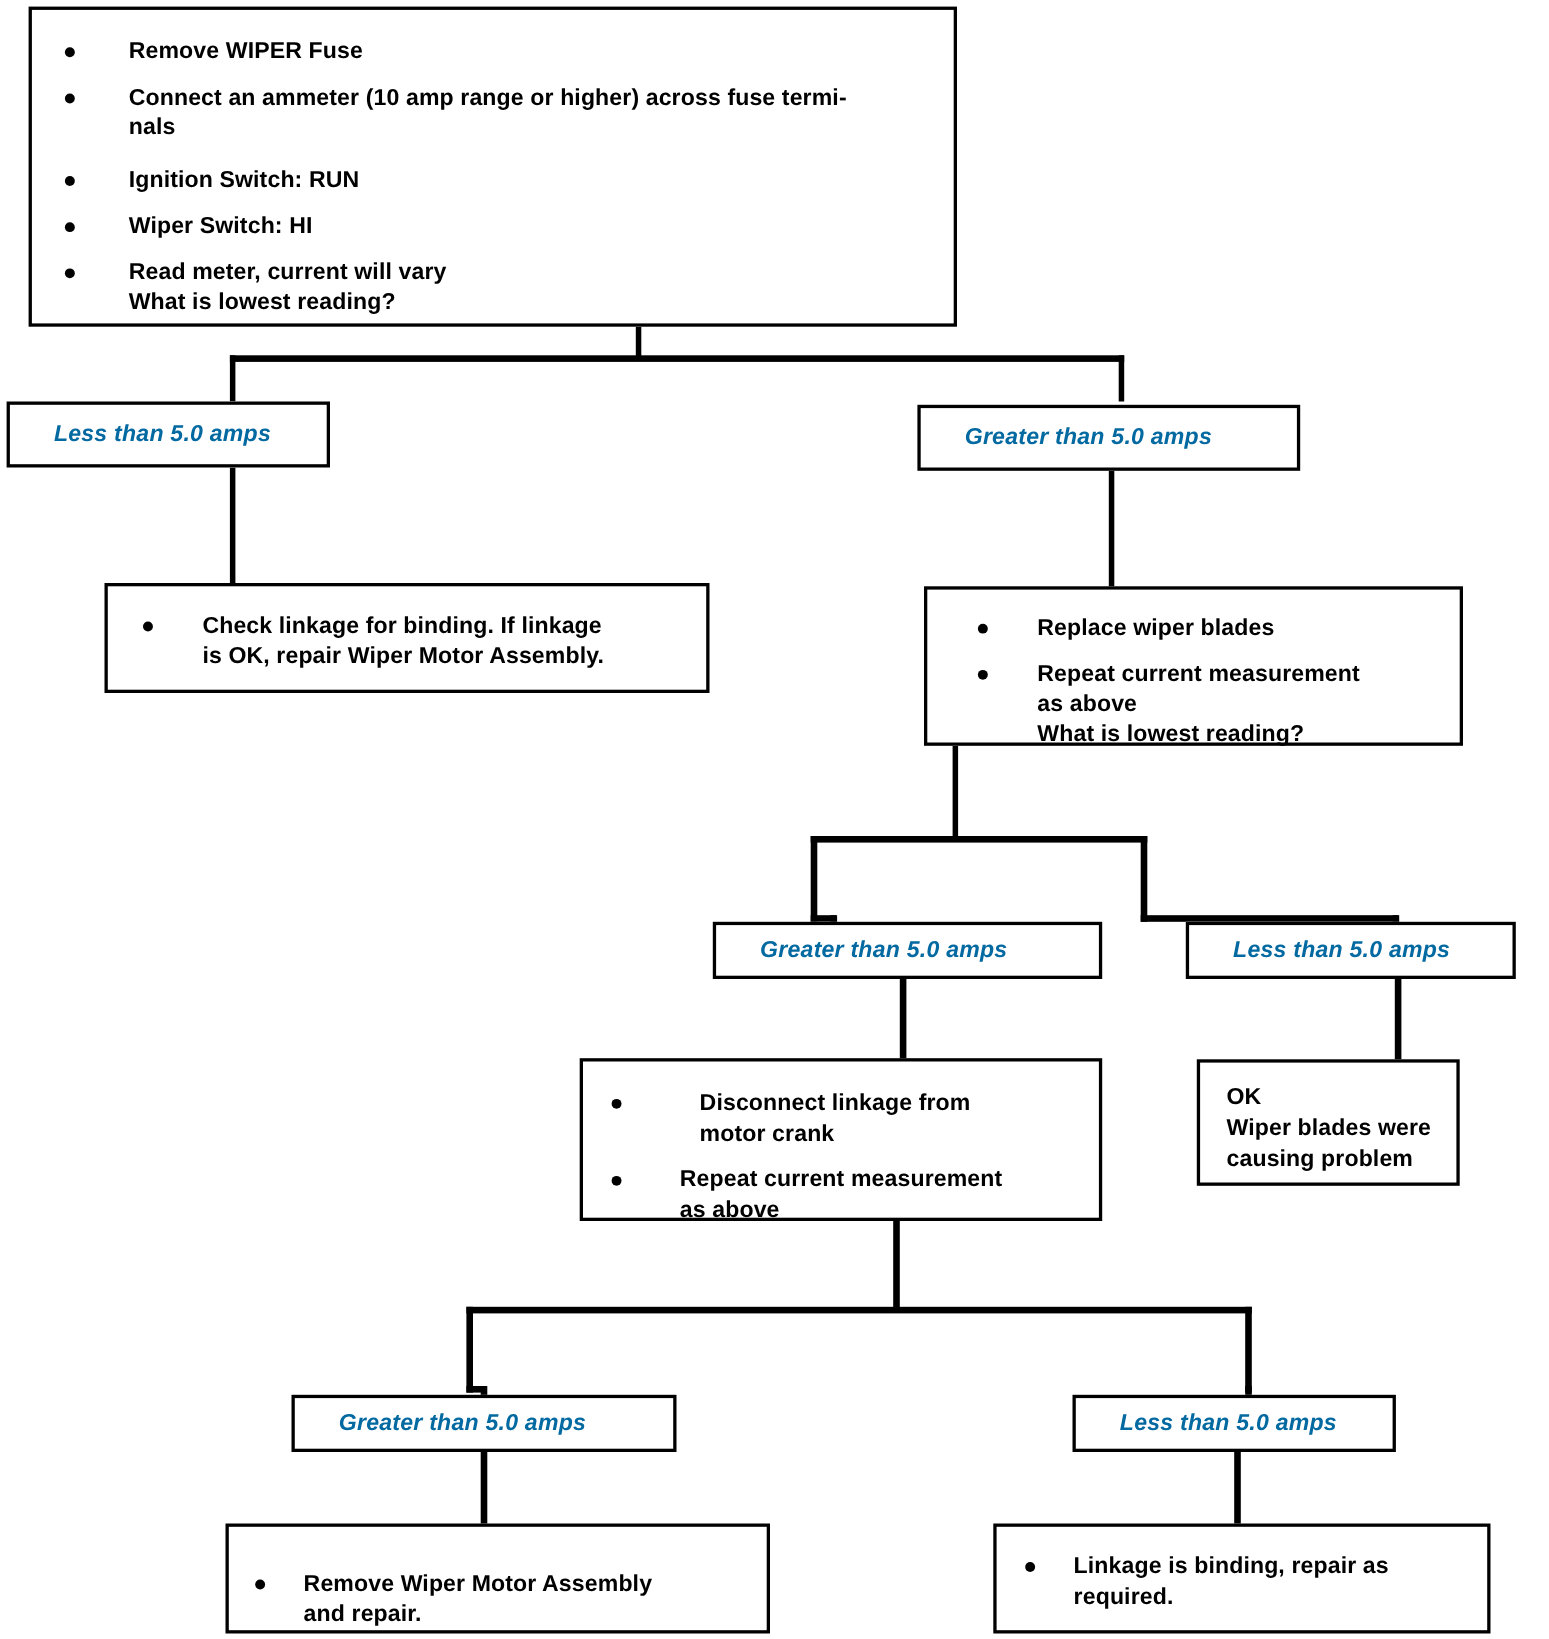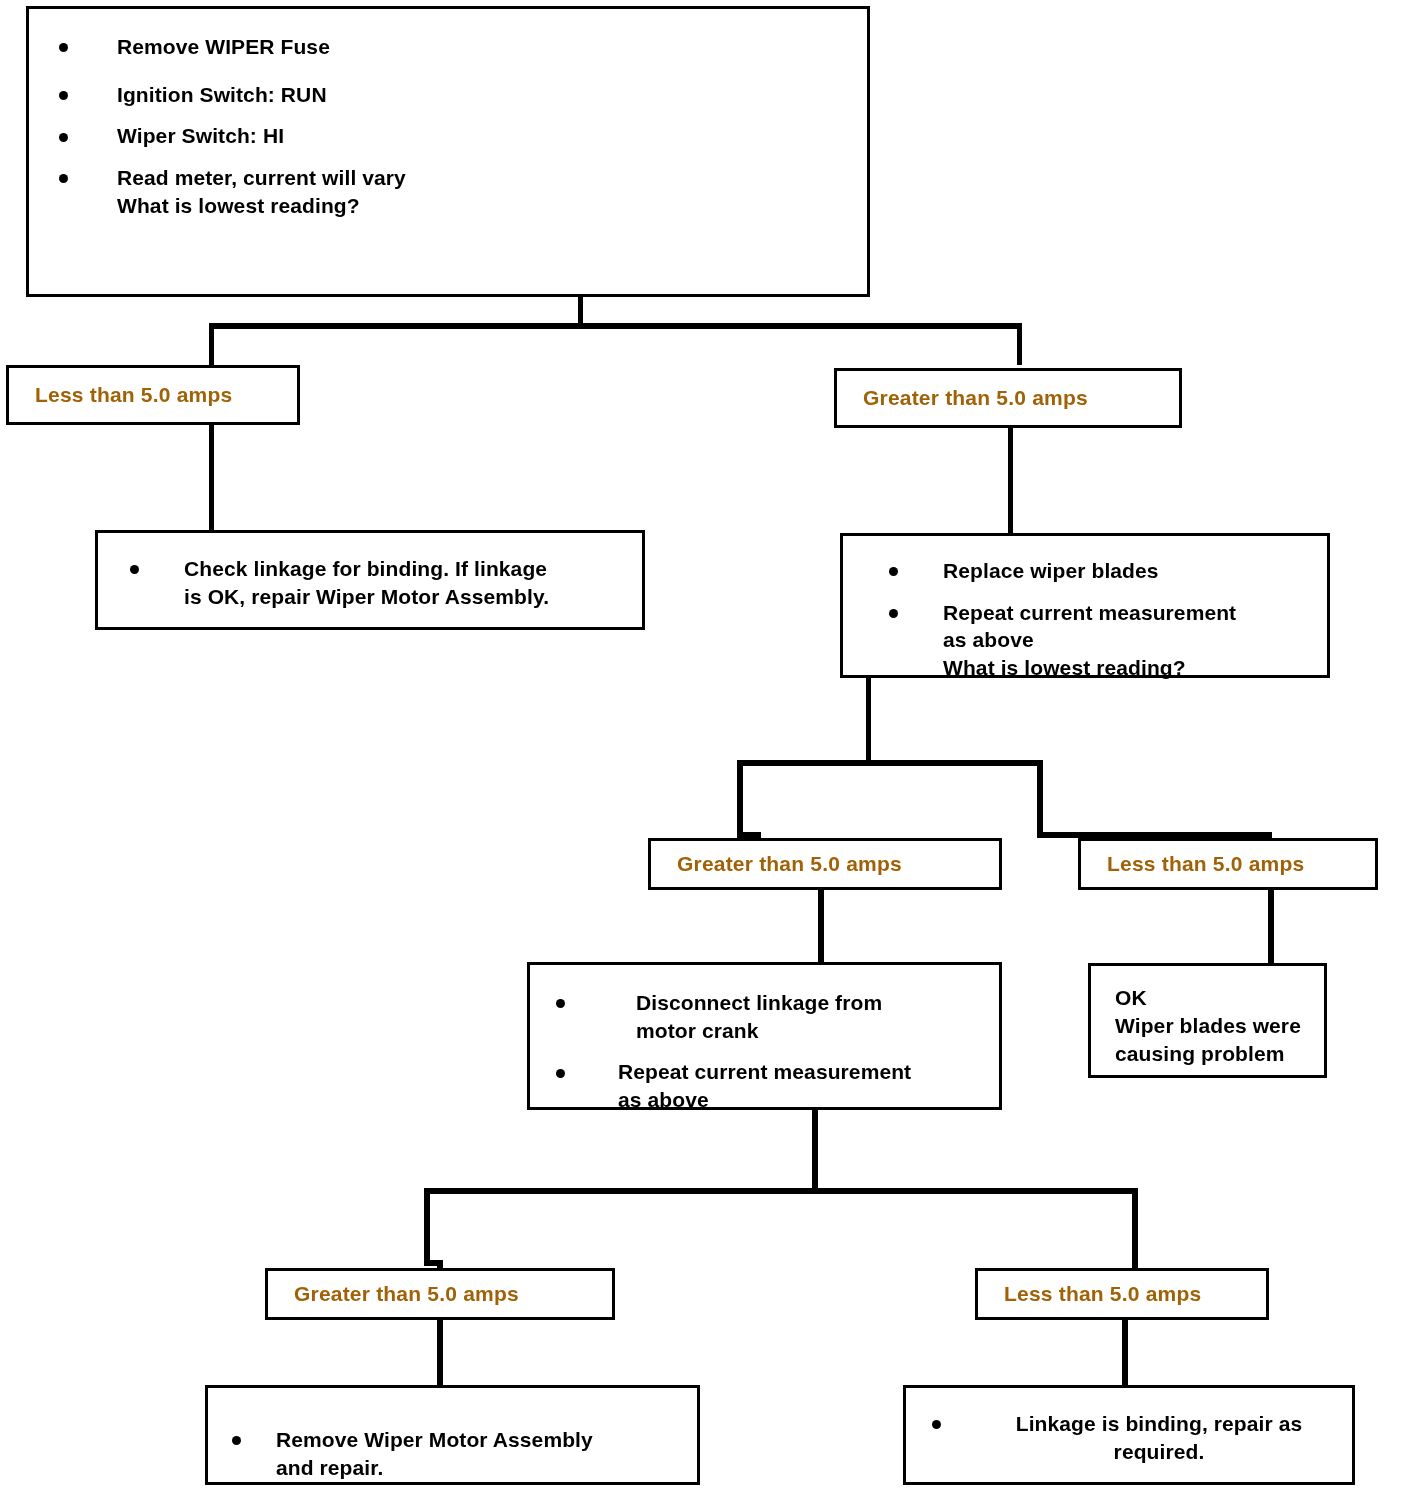--- a/index.html
+++ b/index.html
@@ -24,24 +24,25 @@
     background: #ffffff;
     z-index: 5;
   }
   .label-box {
     display: flex;
     align-items: center;
   }
   .label-box .label-text {
     font-size: 21px;
     font-weight: bold;
-    color: #a16207;
+    color: #0369a1;
     letter-spacing: 0.2px;
-    padding-left: 26px;
+    padding-left: 40px;
     line-height: 1.2;
+    font-style: italic;
   }
   .bullet-list {
     list-style: none;
     margin: 0;
     padding: 0;
   }
   .bullet-list li {
     position: relative;
     font-size: 21px;
     font-weight: bold;
@@ -86,20 +87,25 @@
 <div id="flowchart">
 
   <div class="box" style="left:26px; top:6px; width:844px; height:291px;">
     <ul class="bullet-list" style="margin:24px 0 0 30px; width:840px;">
       <li>
         <span class="bullet-dot"></span>
         <span class="li-text" style="margin-left:58px;">Remove WIPER Fuse</span>
       </li>
       <li>
         <span class="bullet-dot"></span>
+        <span class="li-text" style="margin-left:58px;">Connect an ammeter (10 amp range or higher) across fuse termi-
+nals</span>
+      </li>
+      <li>
+        <span class="bullet-dot"></span>
         <span class="li-text" style="margin-left:58px;margin-top:20px;">Ignition  Switch:  RUN</span>
       </li>
       <li>
         <span class="bullet-dot"></span>
         <span class="li-text" style="margin-left:58px;">Wiper Switch: HI</span>
       </li>
       <li>
         <span class="bullet-dot"></span>
         <span class="li-text" style="margin-left:58px;">Read meter, current will vary
 What is lowest reading?</span>
@@ -215,19 +221,19 @@
         <span class="li-text" style="margin-left:44px;">Remove Wiper Motor Assembly
 and repair.</span>
       </li>
     </ul>
   </div>
 
   <div class="box" style="left:903px; top:1385px; width:452px; height:100px;">
     <ul class="bullet-list" style="margin:22px 0 0 26px; width:410px;">
       <li>
         <span class="bullet-dot"></span>
-        <span class="li-text" style="margin-left:44px;text-align:center;">Linkage is binding, repair as
+        <span class="li-text" style="margin-left:44px;">Linkage is binding, repair as
 required.</span>
       </li>
     </ul>
   </div>
 
 </div>
 
 </body></html>

